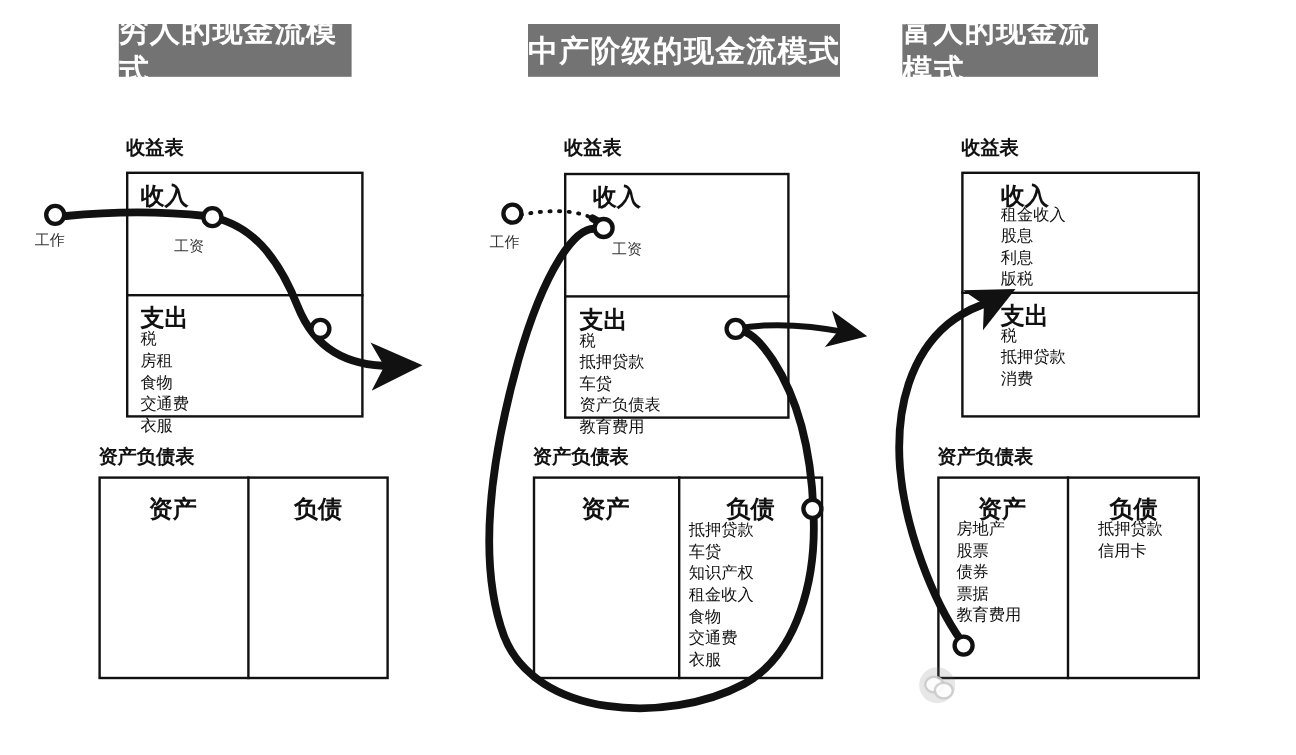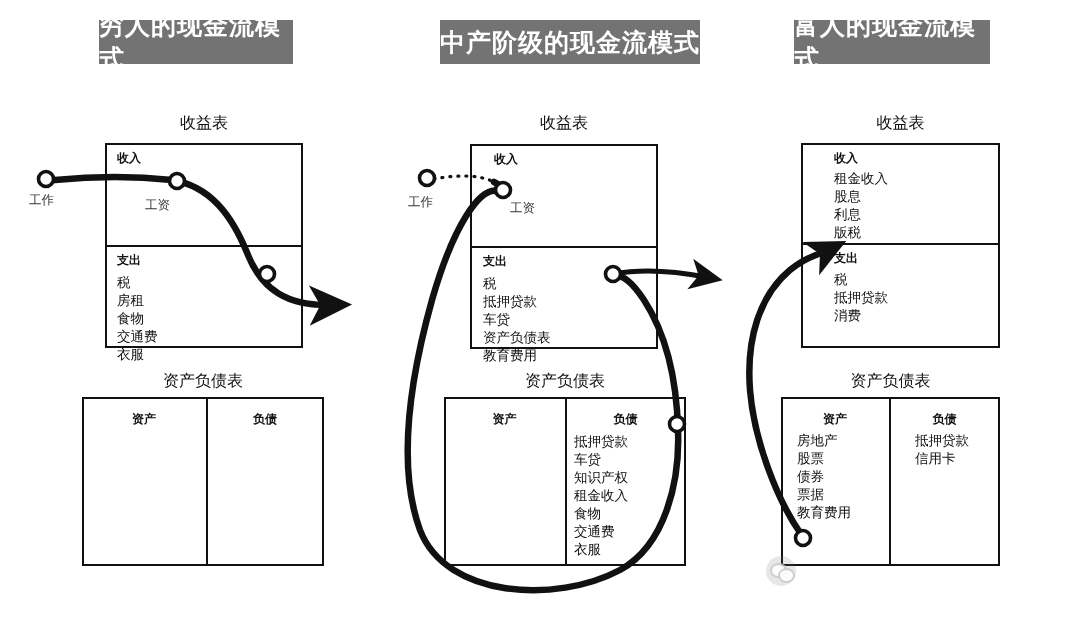--- a/index.html
+++ b/index.html
@@ -12,36 +12,36 @@
 
   
   .banner{
     position:absolute;background:#737373;color:#fff;
     font-family:"Liberation Sans","DejaVu Sans",sans-serif;
     font-weight:bold;display:flex;align-items:center;justify-content:center;
     letter-spacing:1px;
   }
   #banner-poor{left:99px;top:20px;width:194px;height:44px;font-size:25px;}
   #banner-middle{left:440px;top:20px;width:260px;height:44px;font-size:25px;}
-  #banner-rich{left:794px;top:20px;width:196px;height:44px;font-size:25px;}
+  #banner-rich{left:752px;top:20px;width:163px;height:44px;font-size:25px;}
 
   
   .caption{
-    position:absolute;font-weight:normal;font-size:16px;
+    position:absolute;font-weight:bold;font-size:16px;
     font-family:"Liberation Sans","DejaVu Sans",sans-serif;
-    text-align:center;white-space:nowrap;
+    white-space:nowrap;
   }
 
   
   .box{position:absolute;border:2.5px solid #111;box-sizing:border-box;background:transparent;}
   .hdivider{position:absolute;height:0;border-top:2.5px solid #111;}
   .vdivider{position:absolute;width:0;border-left:2.5px solid #111;}
 
   .sec-title{
-    position:absolute;font-weight:bold;font-size:12px;
+    position:absolute;font-weight:bold;font-size:20px;
     font-family:"Liberation Sans","DejaVu Sans",sans-serif;white-space:nowrap;
   }
   .sec-title.center{text-align:center;}
   .items{position:absolute;font-size:13.5px;line-height:1.33;white-space:nowrap;}
   .items div{padding:0;}
 
   .nodelabel{position:absolute;font-size:12.5px;white-space:nowrap;color:#333;}
 
   svg.flow{position:absolute;left:0;top:0;width:1080px;height:629px;overflow:visible;}
 

